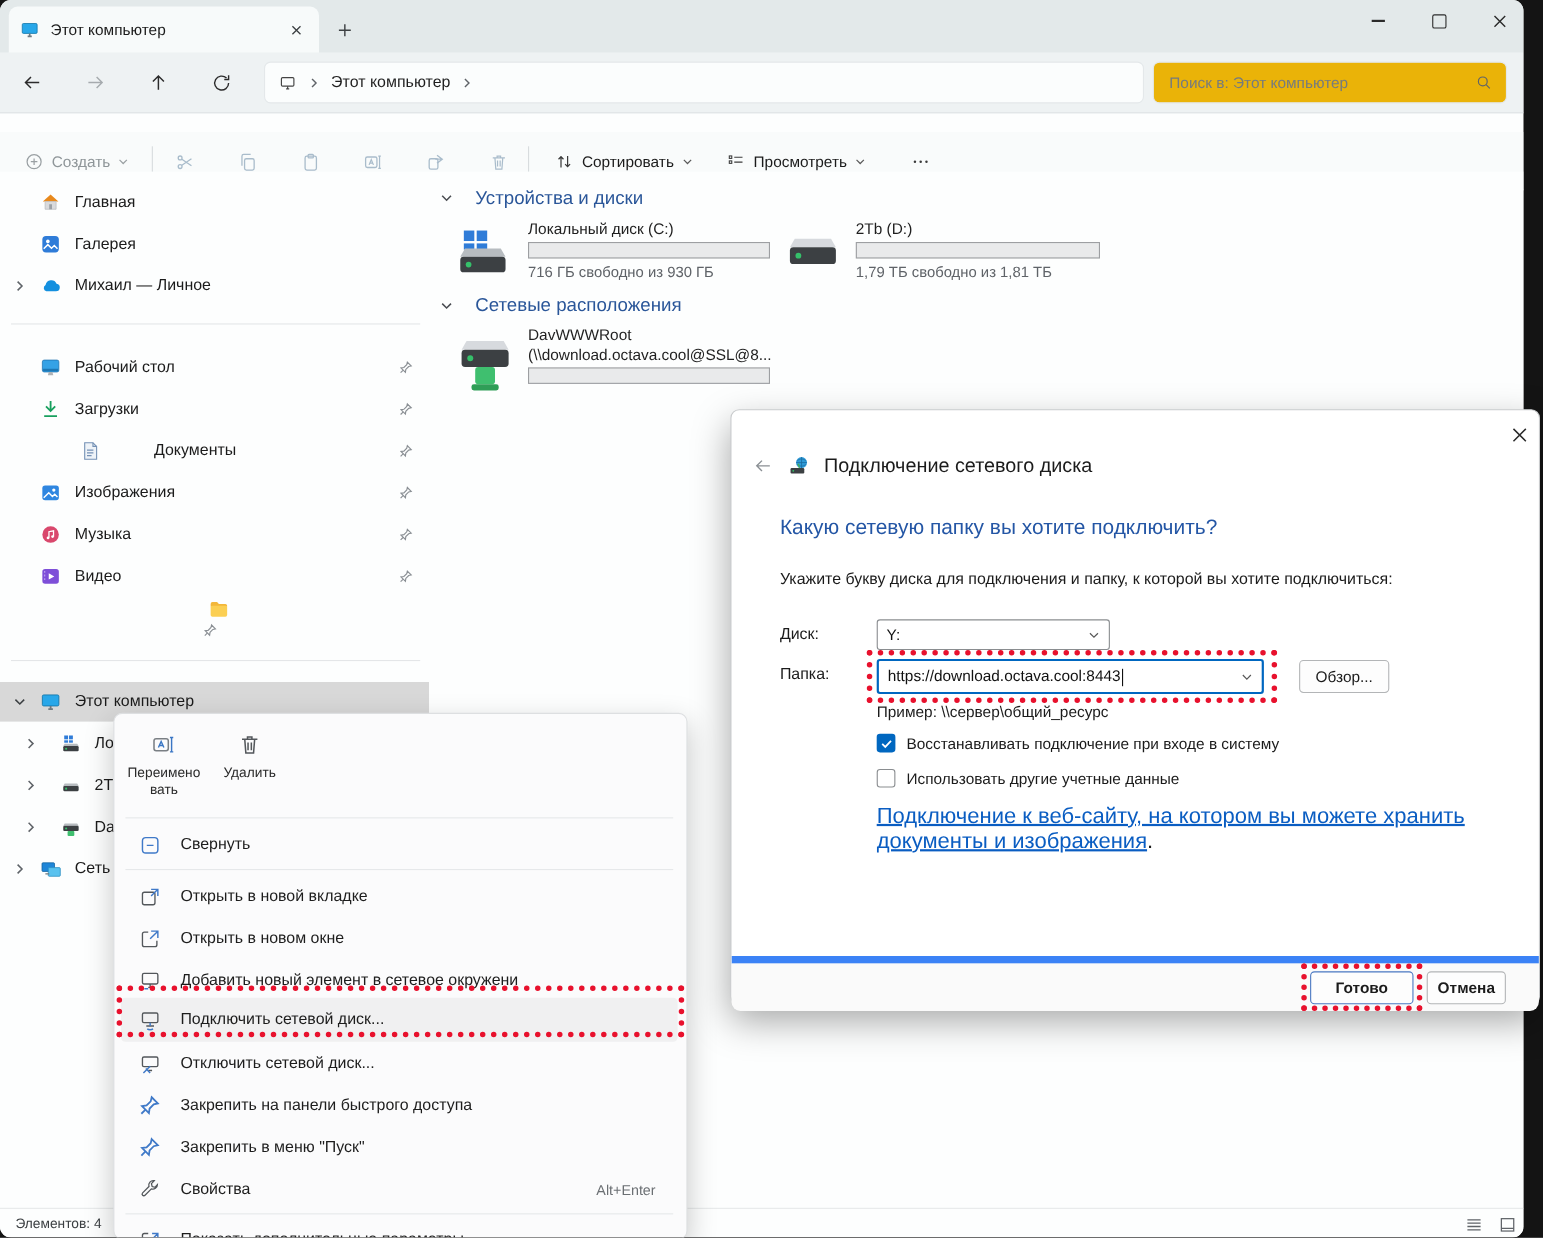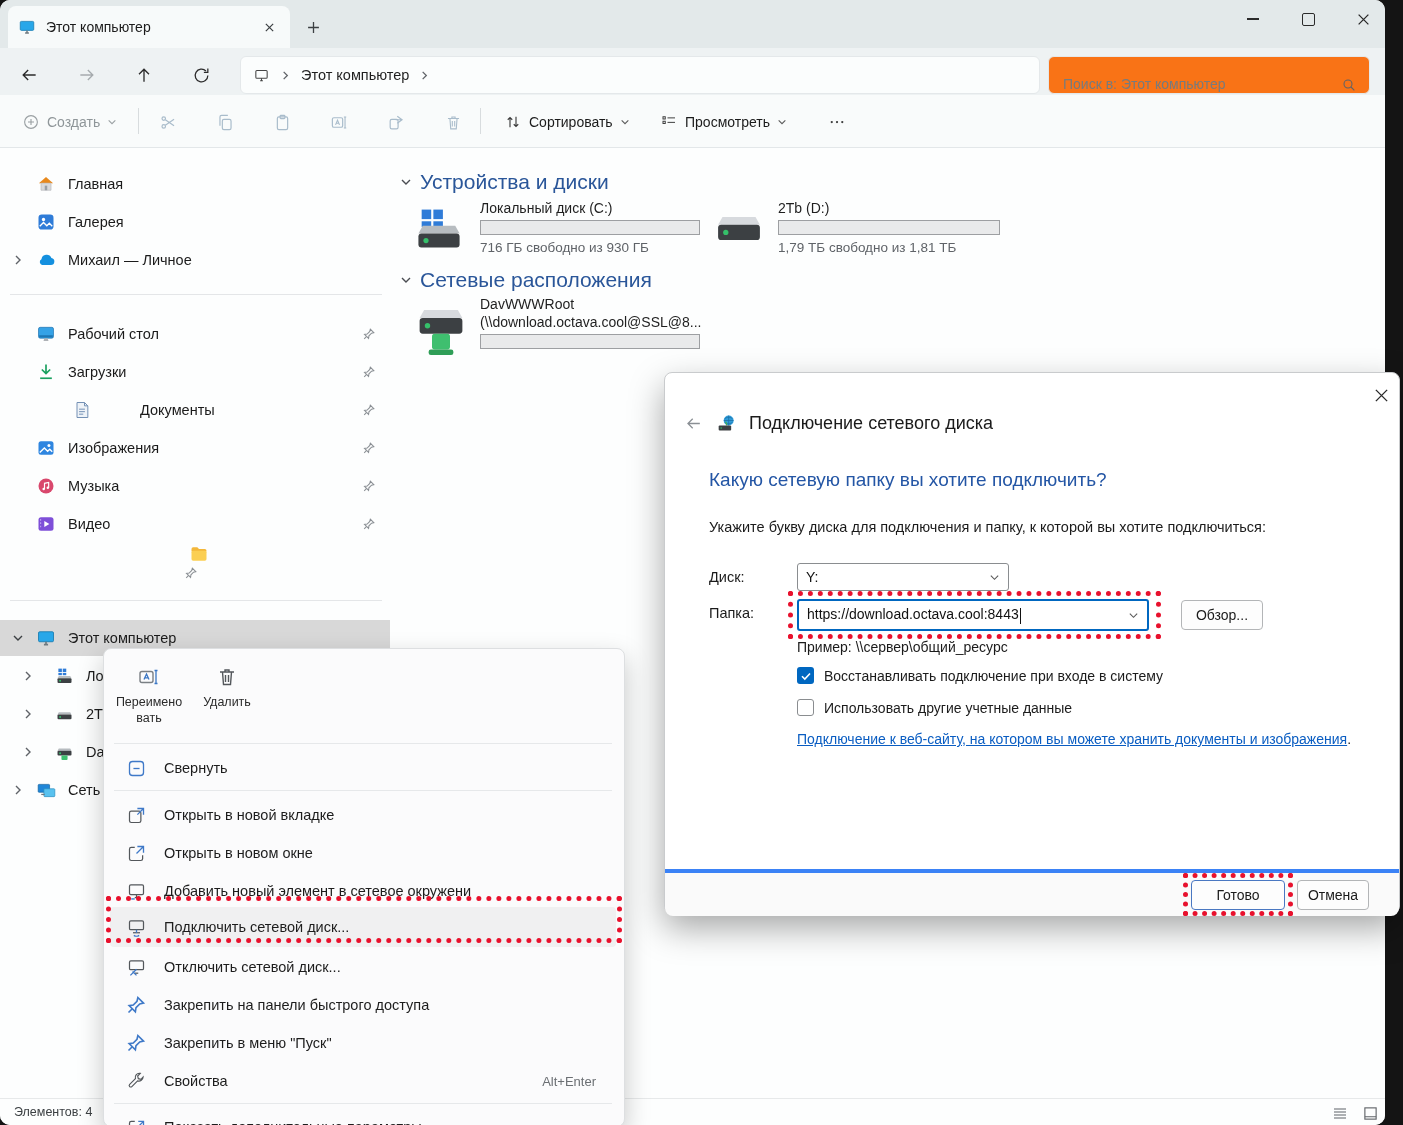--- a/index.html
+++ b/index.html
@@ -9,38 +9,38 @@
   .tabstrip{position:absolute;left:0;top:0;width:100%;height:48px;background:#e3e9ea;}
   .tab{position:absolute;left:8px;top:6px;width:282px;height:42px;background:#f7fafa;border-radius:8px 8px 0 0;display:flex;align-items:center;padding:0 10px;box-sizing:border-box;}
   .tab-title{font-size:14px;color:#1b1b1b;margin-left:10px;flex:1;}
   .iconbtn{display:flex;align-items:center;justify-content:center;border-radius:4px;}
   .newtab{position:absolute;left:300px;top:14px;width:26px;height:26px;}
   .wctl{position:absolute;top:2px;width:46px;height:34px;display:flex;align-items:center;justify-content:center;}
   .navbar{position:absolute;left:0;top:48px;width:100%;height:54px;background:#eef2f3;border-bottom:1px solid #dfe3e5;}
   .navic{position:absolute;top:14px;width:26px;height:26px;}
   .crumbbox{position:absolute;left:240px;top:8px;width:800px;height:38px;background:#fbfdfd;border:1px solid #e4e8ea;border-radius:6px;display:flex;align-items:center;padding:0 12px;box-sizing:border-box;gap:10px;}
   .crumbtext{font-size:14.5px;color:#1f1f1f;}
-  .searchbox{position:absolute;left:1048px;top:8px;width:322px;height:38px;background:#f97316;border:1px solid #e4e8ea;border-radius:6px;display:flex;align-items:flex-end;padding:0 12px;box-sizing:border-box;}
+  .searchbox{position:absolute;left:1048px;top:8px;width:322px;height:38px;background:#eab308;border:1px solid #e4e8ea;border-radius:6px;display:flex;align-items:center;padding:0 12px;box-sizing:border-box;}
   .searchbox input{border:none;outline:none;background:transparent;flex:1;font-size:14px;color:#333;font-family:"Liberation Sans",sans-serif;}
   .searchbox input::placeholder{color:#767b7e;}
   
-  .cmdbar{position:absolute;left:0;top:95px;width:100%;height:52px;background:#f9fbfb;border-bottom:1px solid #e3e7e9;}
+  .cmdbar{position:absolute;left:0;top:120px;width:100%;height:52px;background:#f9fbfb;border-bottom:1px solid #e3e7e9;}
   .cbtn{position:absolute;top:12px;height:30px;display:flex;align-items:center;gap:7px;padding:0 8px;border-radius:4px;font-size:14px;color:#1b1b1b;}
   .cbtn.dis{color:#8f9699;}
   .csep{position:absolute;top:13px;width:1px;height:26px;background:#d8dcde;}
   
   .content{position:absolute;left:0;top:156px;width:100%;height:942px;background:#fdfefe;}
   .srow{position:absolute;left:6px;width:380px;height:36px;display:flex;align-items:center;border-radius:4px;}
   .srow .exp{width:16px;margin-left:6px;display:flex;}
   .srow .sic{width:22px;margin-left:8px;display:flex;}
   .srow .slb{font-size:14.5px;color:#1b1b1b;margin-left:10px;flex:1;white-space:nowrap;overflow:hidden;}
   .srow .pin{margin-right:10px;display:flex;}
   .ssep{position:absolute;left:10px;width:372px;height:1px;background:#e4e6e8;}
   .sel{background:#d8d8d8;}
-  .sechdr{position:absolute;display:flex;align-items:center;gap:8px;font-size:21px;color:#2a5699;}
+  .sechdr{position:absolute;display:flex;align-items:center;gap:20px;font-size:17px;color:#2a5699;}
   .tilename{position:absolute;font-size:14px;color:#1f1f1f;white-space:nowrap;}
   .bar{position:absolute;width:220px;height:15px;border:1px solid #9d9fa2;background:#e9eaeb;box-sizing:border-box;}
   .bar .fill{height:100%;background:#2a7fd4;}
   .tileinfo{position:absolute;font-size:13.5px;color:#5f6368;white-space:nowrap;}
   .statusbar{position:absolute;left:0;top:1098px;width:100%;height:27px;background:#fdfefe;border-top:1px solid #e7e9ea;}
   .statustext{position:absolute;left:14px;top:6px;font-size:12.5px;color:#3c4043;}
   
   .ctxmenu{position:absolute;left:103px;top:648px;width:520px;height:477px;background:#fbfbfc;border:1px solid #dddfe1;border-radius:8px;box-shadow:0 10px 26px rgba(0,0,0,.22);}
   .bigact{position:absolute;top:10px;width:74px;height:76px;display:flex;flex-direction:column;align-items:center;border-radius:4px;}
   .bigact .lbl{font-size:12.5px;color:#2b2b2b;text-align:center;margin-top:6px;line-height:1.25;width:72px;overflow-wrap:anywhere;}
@@ -63,23 +63,23 @@
   .dcombo{position:absolute;left:132px;top:226px;width:352px;height:32px;border:2px solid #0067c0;border-radius:3px;background:#fff;display:flex;align-items:center;padding:0 8px;box-sizing:border-box;font-size:14px;color:#111;}
   .dcombo .val{flex:1;white-space:nowrap;overflow:hidden;}
   .caret{display:inline-block;width:1px;height:16px;background:#111;margin-left:1px;vertical-align:middle;}
   .dbtn{position:absolute;display:flex;align-items:center;justify-content:center;font-size:14px;color:#1b1b1b;background:#fdfdfd;border:1px solid #b3b5b7;border-radius:4px;box-sizing:border-box;}
   .example{position:absolute;left:132px;top:266px;font-size:14px;color:#1b1b1b;}
   .cbrow{position:absolute;left:132px;display:flex;align-items:center;gap:10px;}
   .cbox{width:17px;height:17px;border-radius:3px;box-sizing:border-box;display:flex;align-items:center;justify-content:center;}
   .cbox.on{background:#0067c0;}
   .cbox.off{background:#fff;border:1px solid #8a8d90;}
   .cblbl{font-size:14px;color:#1b1b1b;}
-  .dlg-link{position:absolute;left:132px;top:358px;font-size:14px;color:#0a5dc2;}
+  .dlg-link{position:absolute;left:132px;top:358px;font-size:20px;color:#0a5dc2;}
   .dlg-link span{text-decoration:underline;}
-  .dfooter{position:absolute;left:0;top:496px;width:100%;height:43px;background:#fafafa;border-top:4px solid #3b82f6;border-radius:0 0 8px 8px;}
+  .dfooter{position:absolute;left:0;top:496px;width:100%;height:43px;background:#fafafa;border-top:7px solid #3b82f6;border-radius:0 0 8px 8px;font-weight:bold;}
   .redbox{position:absolute;border:5px dotted #e8112d;box-sizing:border-box;pointer-events:none;}
 </style>
 </head>
 <body>
 
 <div class="stage">
   <div class="window">
 
     <div class="tabstrip">
       <div class="tab">

